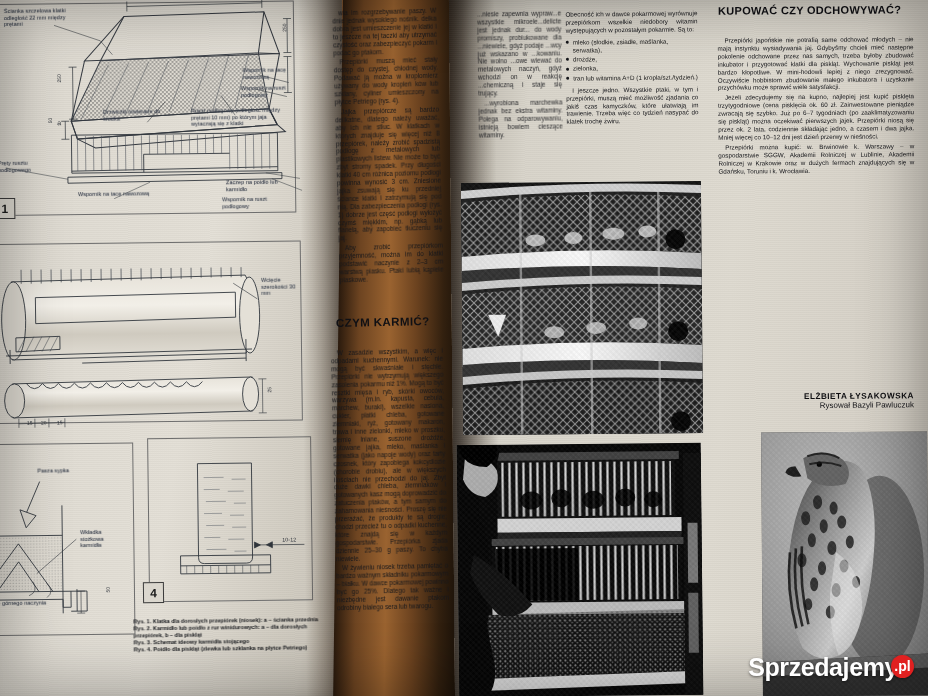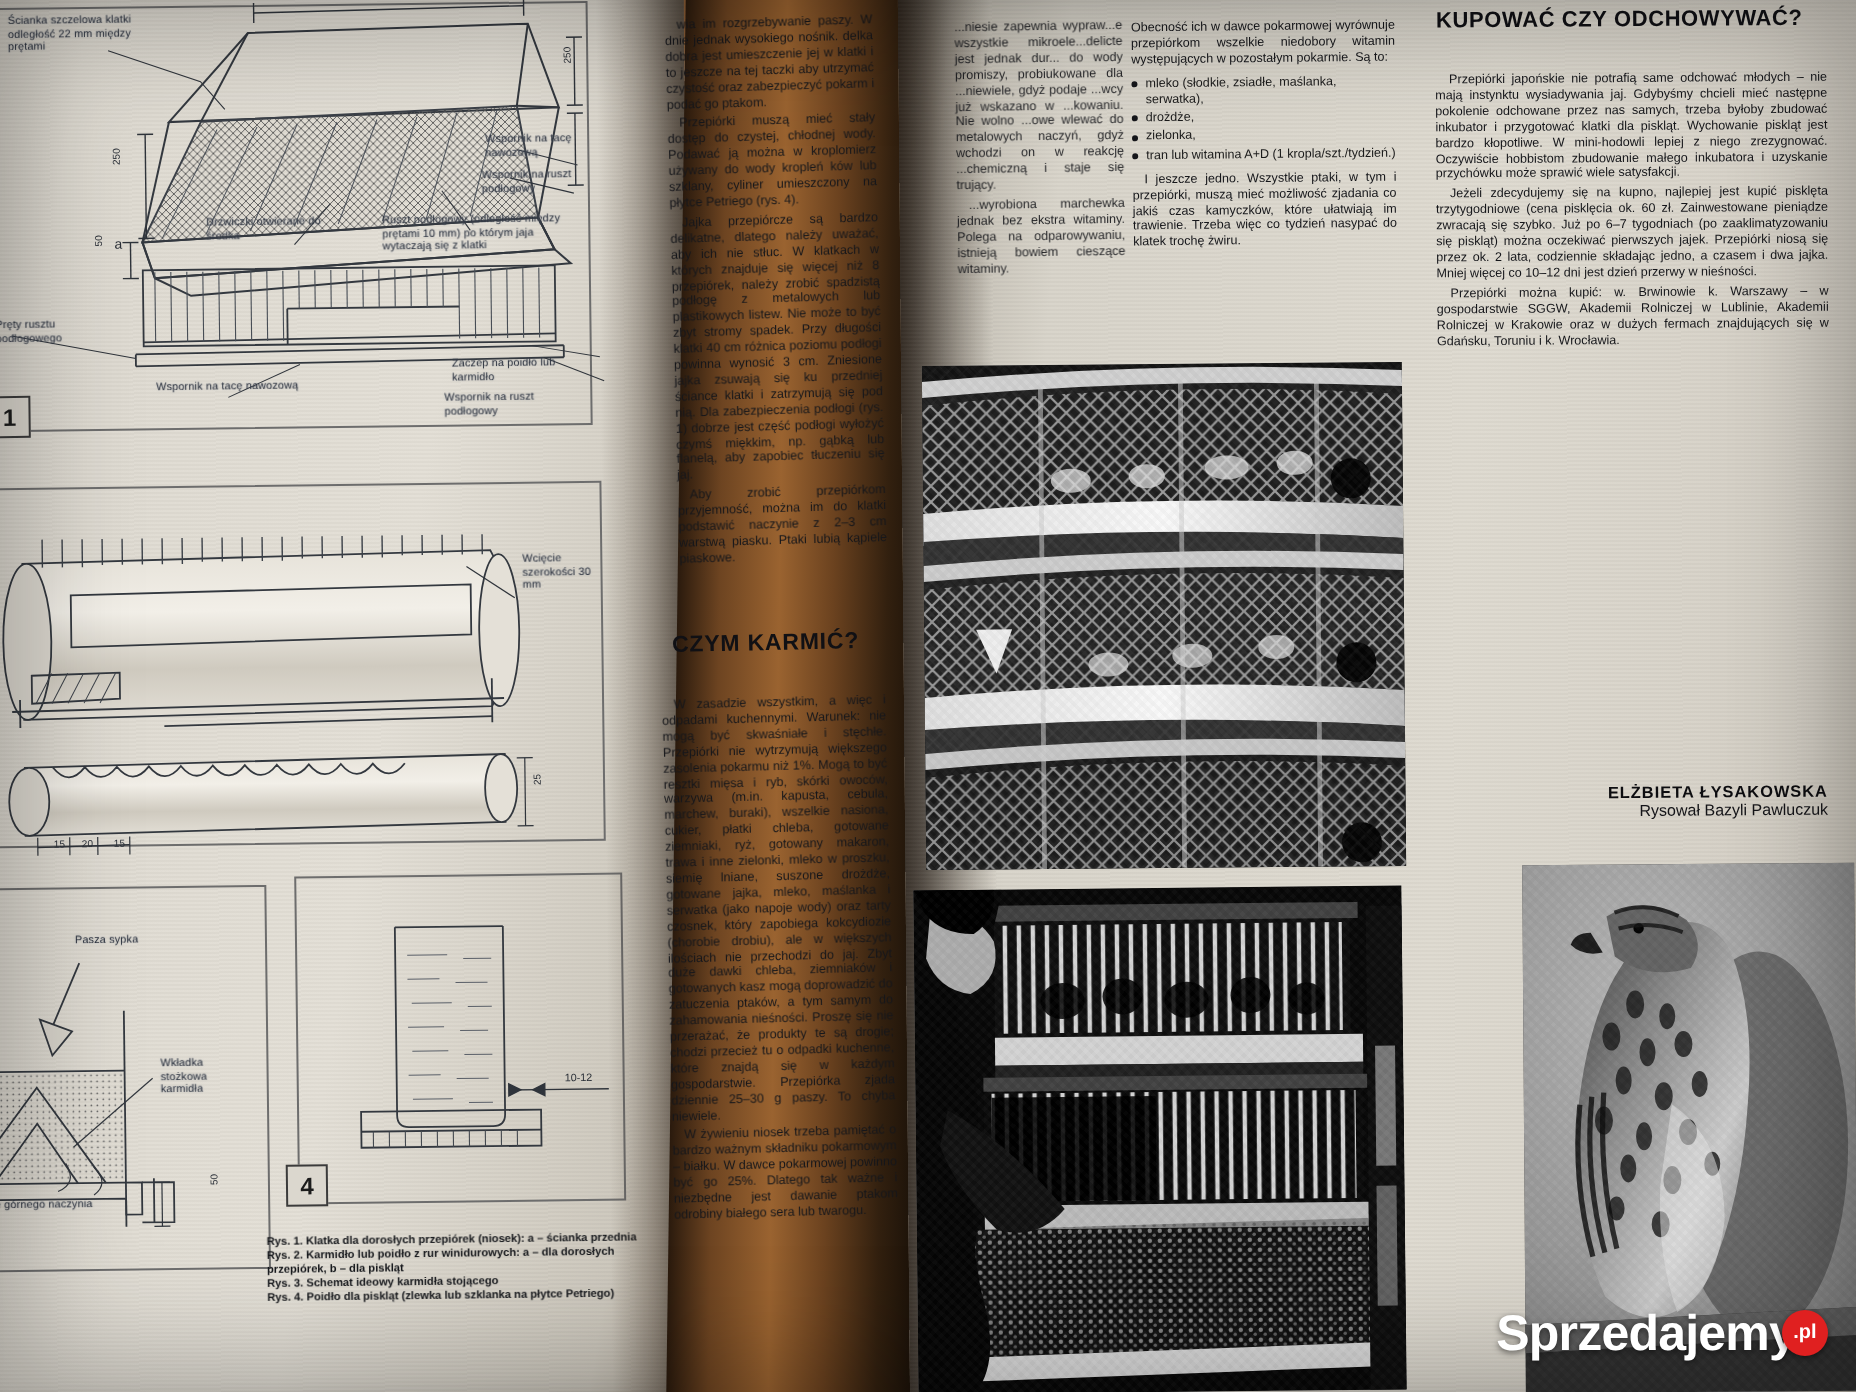--- a/index.html
+++ b/index.html
@@ -77,21 +77,21 @@
   .photo .pnoise{position:absolute;inset:0;
     background-image:
       repeating-linear-gradient(45deg,rgba(255,255,255,.10) 0 2px,rgba(0,0,0,.12) 2px 4px),
       repeating-linear-gradient(-45deg,rgba(255,255,255,.08) 0 2px,rgba(0,0,0,.10) 2px 4px);}
 
   .watermark{position:absolute;right:14px;bottom:14px;display:flex;align-items:center;
     z-index:40;}
   .wm-text{font-size:25px;font-weight:bold;color:#fff;letter-spacing:-.4px;
     text-shadow:0 1px 3px rgba(0,0,0,.55);font-family:"Liberation Sans",sans-serif;}
   .wm-badge{width:23px;height:23px;border-radius:50%;background:#e02020;color:#fff;
-    font-size:10px;font-weight:bold;display:flex;align-items:center;justify-content:center;
+    font-size:14px;font-weight:bold;display:flex;align-items:center;justify-content:center;
     margin-left:-7px;margin-top:-3px;box-shadow:0 1px 3px rgba(0,0,0,.5);}
 
   .blur-edge{position:absolute;inset:0;pointer-events:none;
     box-shadow:inset 0 0 60px 10px rgba(0,0,0,.28);}
   .fade-text{filter:blur(.22px);}
 </style>
 </head>
 <body>
 
 <div id="scene">

